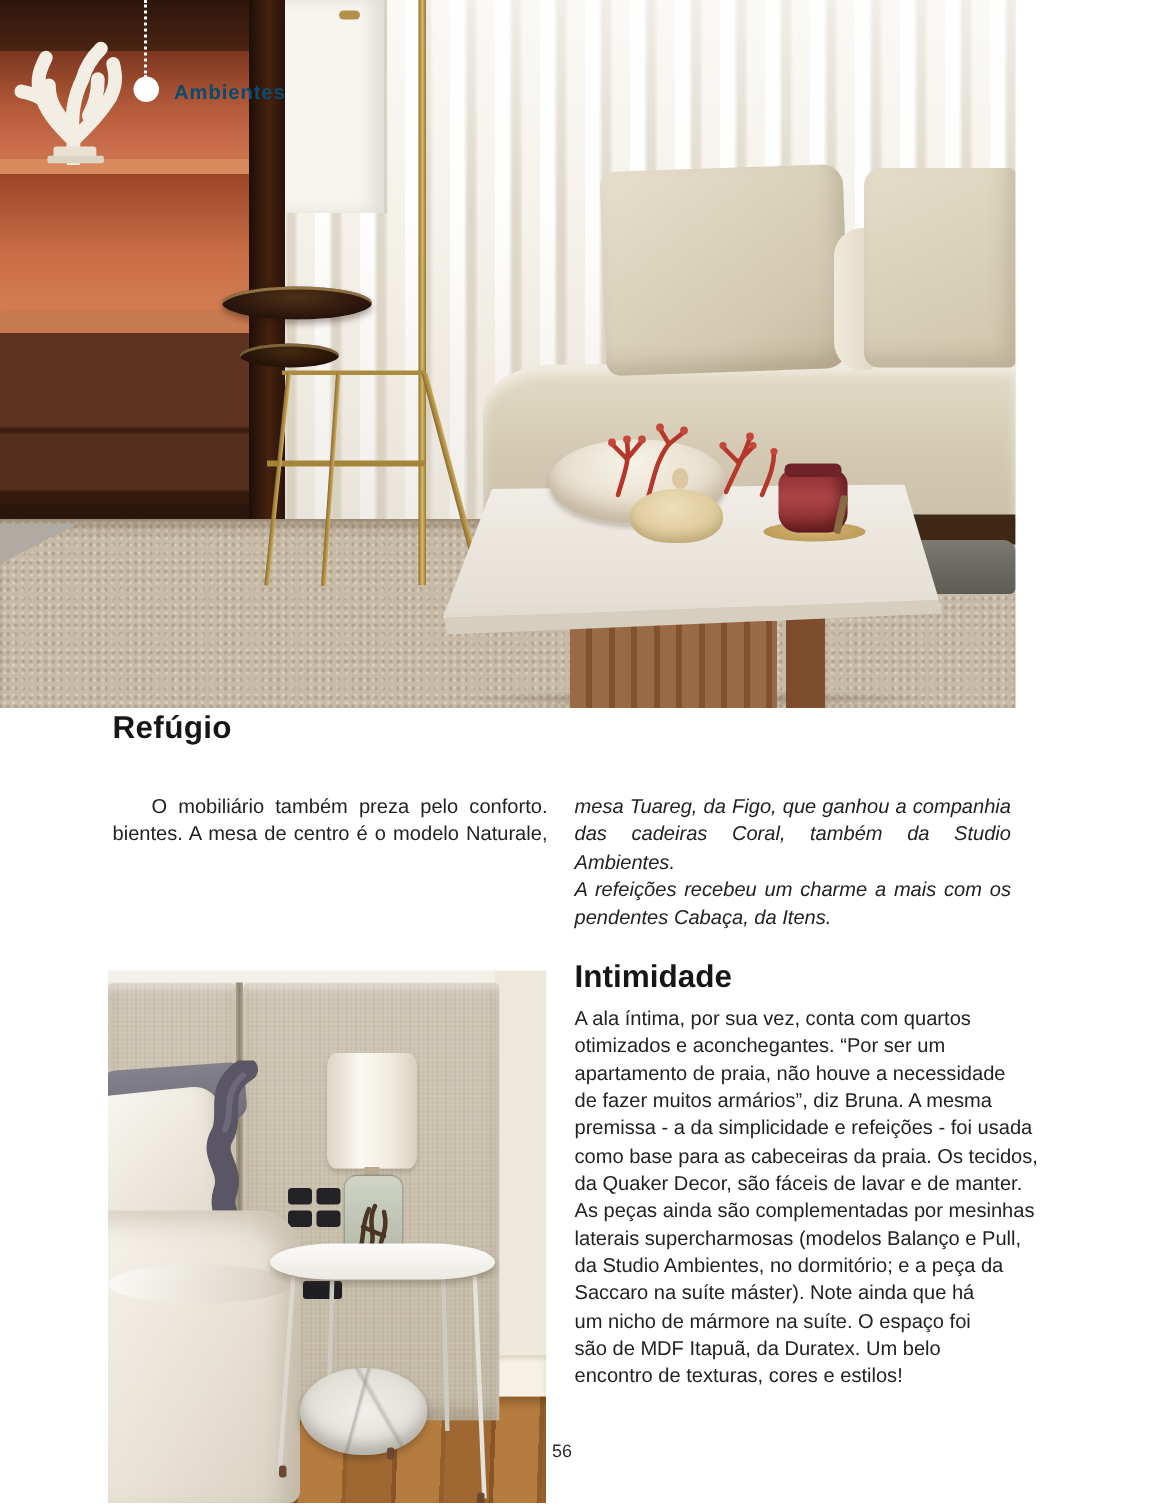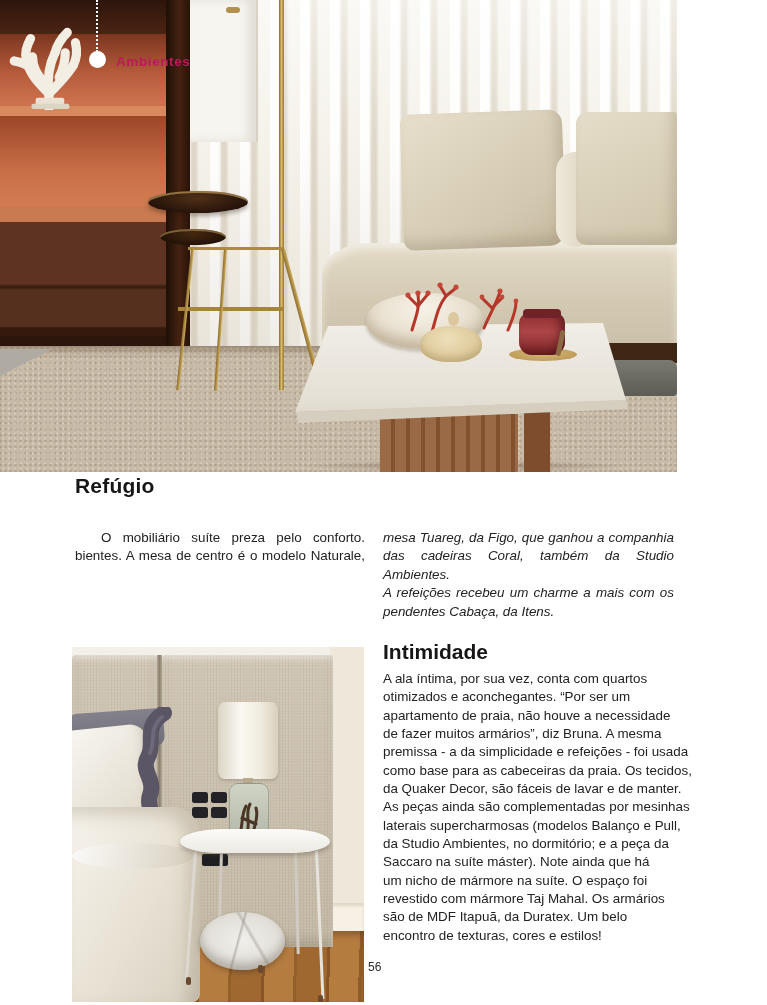--- a/index.html
+++ b/index.html
@@ -31,21 +31,21 @@
   .cabinet{position:absolute;left:0;top:222px;width:168px;height:120px;
     background:linear-gradient(180deg,#5e3322 0 62px,#3c1f10 64px 66px,#56301f 68px 104px,#35190c 106px 120px);}
   .wu-shadow{position:absolute;left:0;top:336px;width:190px;height:14px;background:#2c160c;}
   .pillar{position:absolute;left:166px;top:0;width:24px;height:348px;
     background:linear-gradient(90deg,#1d0f08,#45220f 55%,#29130a);}
 
   .coral-svg{position:absolute;left:2px;top:16px;width:102px;height:94px;}
 
   .badge-line{position:absolute;left:96px;top:0;width:0;height:52px;border-left:2px dotted #ffffff;}
   .badge-dot{position:absolute;left:89px;top:51px;width:17px;height:17px;border-radius:50%;background:#ffffff;}
-  .badge-label{position:absolute;left:116px;top:54px;font-size:13.5px;font-weight:bold;color:#be185d;letter-spacing:.6px;}
+  .badge-label{position:absolute;left:116px;top:54px;font-size:13.5px;font-weight:bold;color:#0c4a6e;letter-spacing:.6px;}
 
   .carpet{position:absolute;left:0;top:346px;width:677px;height:126px;
     background:
       radial-gradient(rgba(255,255,255,.30) 1px, transparent 1.5px),
       radial-gradient(rgba(120,100,80,.25) 1px, transparent 1.4px),
       #c7baa6;
     background-size:6px 5px,5px 6px;background-position:0 0,3px 2px;
     box-shadow:inset 0 9px 10px -6px rgba(70,45,25,.45);}
   .floor-corner{position:absolute;left:0;top:349px;width:52px;height:27px;background:#b0aba2;
     clip-path:polygon(0 0,100% 0,0 100%);}
@@ -279,21 +279,21 @@
     <div class="jar-lid"></div>
     <div class="jar-stick"></div>
 
     <div class="badge-line"></div>
     <div class="badge-dot"></div>
     <div class="badge-label">Ambientes</div>
   </div>
 
   <h1 class="refugio-title" style="margin:0;">Refúgio</h1>
   <div class="col-left">
-      <div class="jline">O mobiliário suíte preza pelo conforto.</div>
+      <div class="jline">O mobiliário também preza pelo conforto.</div>
       <div class="jline">bientes. A mesa de centro é o modelo Naturale,</div>
     </div>
   <div class="col-right">
       <div class="jline">mesa Tuareg, da Figo, que ganhou a companhia</div>
       <div class="jline">das cadeiras Coral, também da Studio Ambientes.</div>
       <div class="jline">A refeições recebeu um charme a mais com os</div>
       <div class="jline">pendentes Cabaça, da Itens.</div>
     </div>
 
   <div class="bedroom">
@@ -350,19 +350,18 @@
       <div class="pline">apartamento de praia, não houve a necessidade</div>
       <div class="pline">de fazer muitos armários”, diz Bruna. A mesma</div>
       <div class="pline">premissa - a da simplicidade e refeições - foi usada</div>
       <div class="pline">como base para as cabeceiras da praia. Os tecidos,</div>
       <div class="pline">da Quaker Decor, são fáceis de lavar e de manter.</div>
       <div class="pline">As peças ainda são complementadas por mesinhas</div>
       <div class="pline">laterais supercharmosas (modelos Balanço e Pull,</div>
       <div class="pline">da Studio Ambientes, no dormitório; e a peça da</div>
       <div class="pline">Saccaro na suíte máster). Note ainda que há</div>
       <div class="pline">um nicho de mármore na suíte. O espaço foi</div>
-      <div class="pline">revestido com mármore Taj Mahal. Os armários</div>
       <div class="pline">são de MDF Itapuã, da Duratex. Um belo</div>
       <div class="pline">encontro de texturas, cores e estilos!</div>
     </div>
 
   <div class="page-num">56</div>
 </div>
 
 </body></html>

